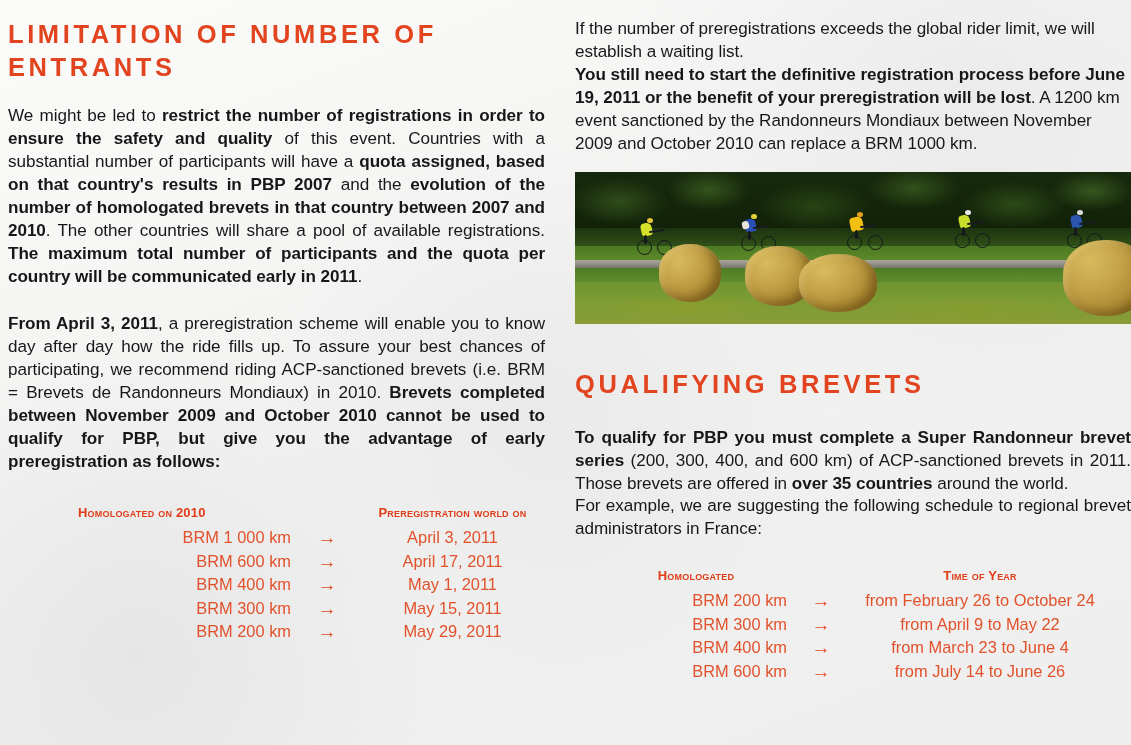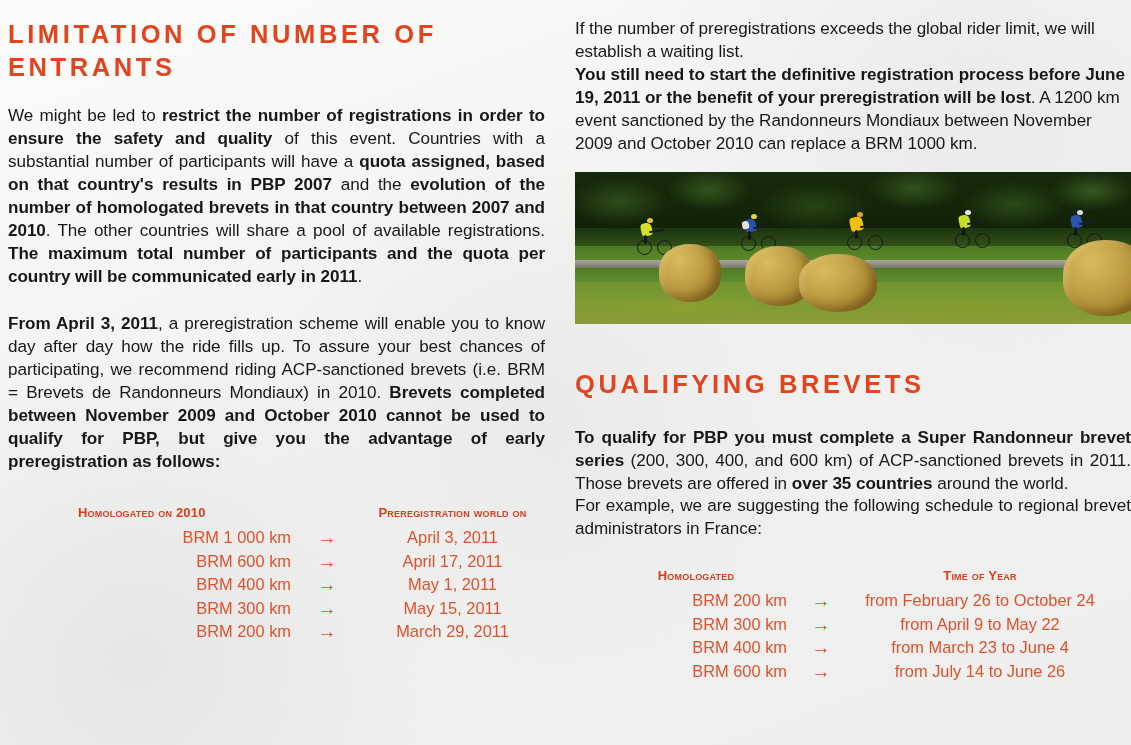--- a/index.html
+++ b/index.html
@@ -200,21 +200,21 @@
             <td class="c-val">May 1, 2011</td>
           </tr>
           <tr>
             <td class="c-dist">BRM 300 km</td>
             <td class="c-arrow">→</td>
             <td class="c-val">May 15, 2011</td>
           </tr>
           <tr>
             <td class="c-dist">BRM 200 km</td>
             <td class="c-arrow">→</td>
-            <td class="c-val">March 29, 2011</td>
+            <td class="c-val">May 29, 2011</td>
           </tr>
         </tbody>
     </table>
   </div>
 
   <div class="col col-right">
 
     <p class="body-text flush" style="margin-top:18px;"><span>If the number of preregistrations exceeds the global rider limit, we will establish a waiting list.</span><br><b>You still need to start the definitive registration process before June 19, 2011 or the benefit of your preregistration will be lost</b><span>. A 1200 km event sanctioned by the Randonneurs Mondiaux between November 2009 and October 2010 can replace a BRM 1000 km.</span></p>
 
     <div class="photo" style="margin-top:16px;">

